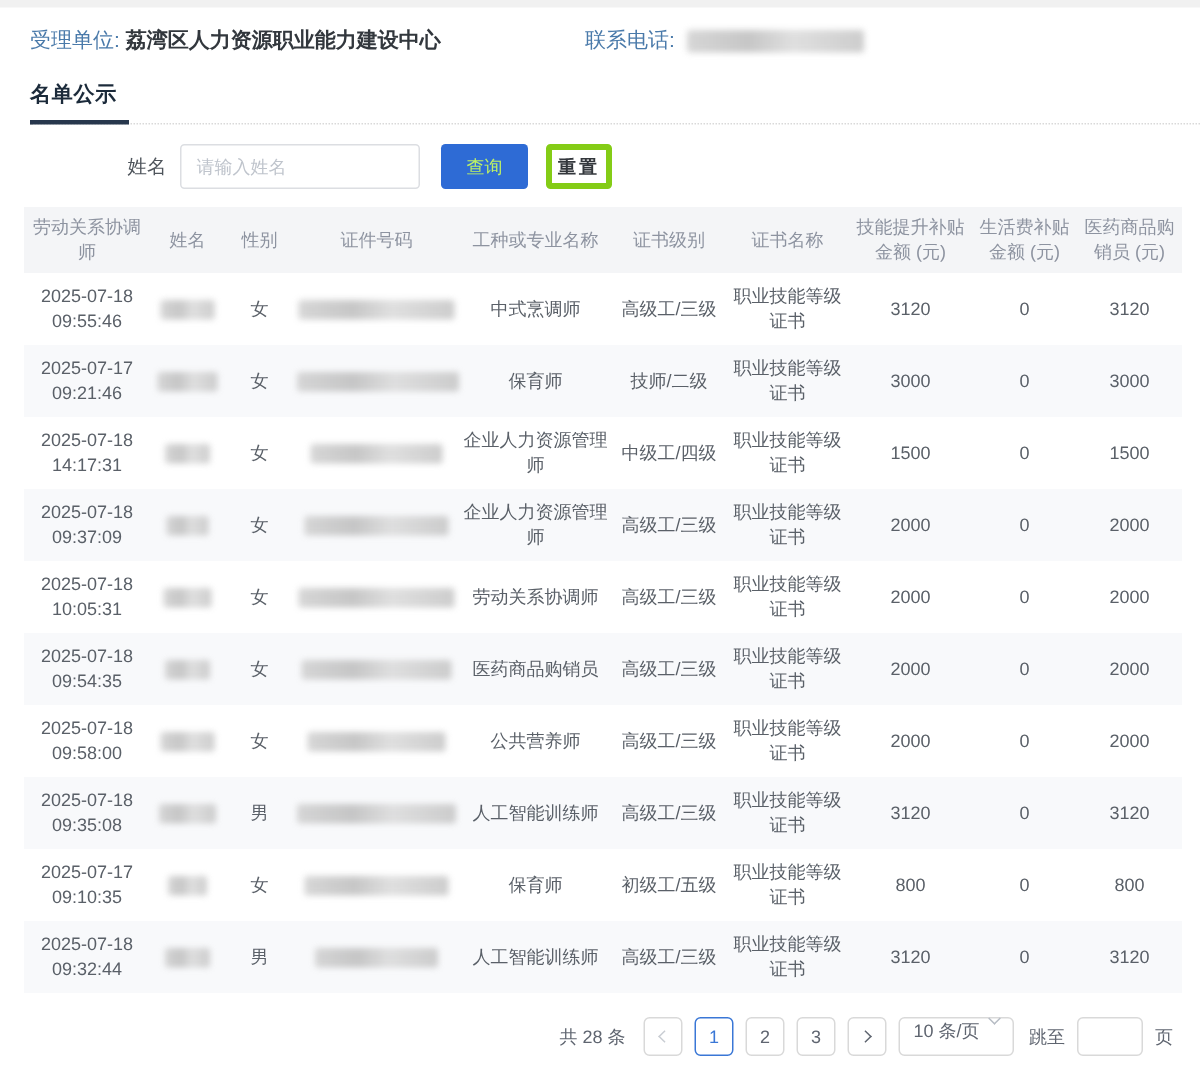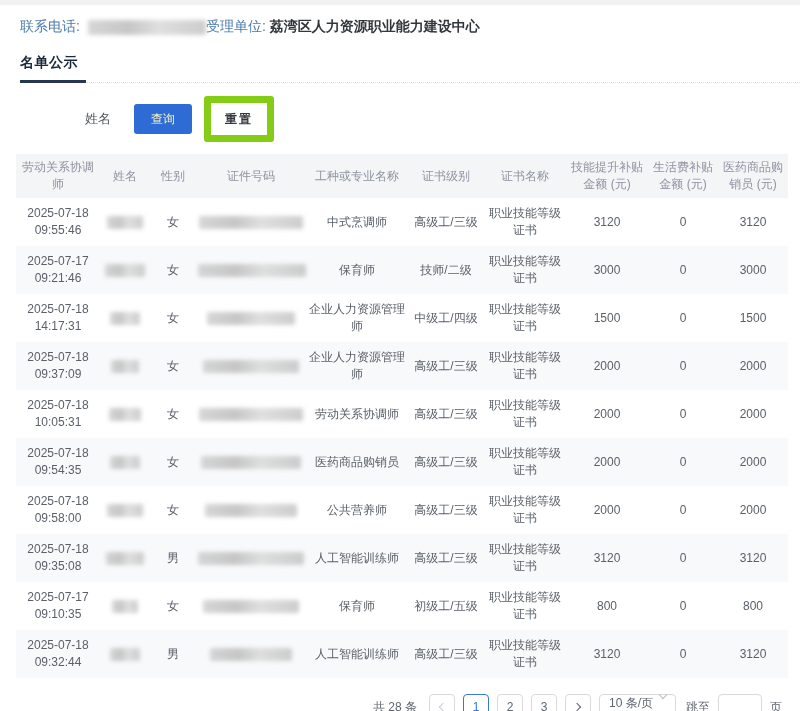--- a/index.html
+++ b/index.html
@@ -23,24 +23,24 @@
   .page-title { font-size:14px; font-weight:700; color:#1b2a3a; margin:18px 20px 0 20px; letter-spacing:.5px; }
   .title-rule { position:relative; margin:8px 0 0 20px; border-bottom:1px dotted #d9d9d9; height:3px; }
   .rule-solid { position:absolute; left:0; bottom:-1px; width:66px; height:3px; background:#27374d; }
 
   
   .search-row { display:flex; align-items:center; margin:13px 0 0 85px; font-size:13px; }
   .search-label { color:#4f555c; margin-right:9px; }
   .search-input { width:160px; height:30px; border:1px solid #dcdee2; border-radius:3px;
     padding:0 10px; font-size:12px; color:#333; outline:none; font-family:inherit; }
   .search-input::placeholder { color:#bfc4cc; }
-  .btn-primary { margin-left:14px; height:30px; padding:0 17px; background:#2e6bd5; color:#fef9c3;
+  .btn-primary { margin-left:14px; height:30px; padding:0 17px; background:#2e6bd5; color:#bef264;
     border:none; border-radius:3px; font-size:12px; cursor:pointer; font-family:Liberation Mono, monospace; }
-  .btn-plain { margin-left:12px; height:46px; padding:0 14px; background:#fff; color:#33373c;
-    border:7px solid #84cc16; border-radius:3px; font-size:12px; font-weight:600; cursor:pointer;
+  .btn-plain { margin-left:12px; height:30px; padding:0 4px; background:#fff; color:#33373c;
+    border:4px solid #84cc16; border-radius:3px; font-size:12px; font-weight:600; cursor:pointer;
     letter-spacing:2px; font-family:inherit; }
 
   
   table { table-layout:fixed; border-collapse:collapse; width:772px; margin:12px 0 0 16px; }
   th, td { text-align:center; vertical-align:middle; font-weight:400; padding:4px 2px;
     word-break:break-all; }
   thead th { background:#f4f5f7; color:#8d93a0; font-size:12px; line-height:17px; height:44px; }
   tbody td { color:#5a6068; font-size:12px; line-height:17px; height:48px; }
   tbody tr:nth-child(even) { background:#f8f9fb; }
   .dt span { display:block; }
@@ -71,37 +71,38 @@
   .jump-input { width:44px; height:26px; border:1px solid #d9d9d9; border-radius:4px;
     outline:none; padding:0 6px; font-size:12px; font-family:inherit; }
 </style>
 </head>
 <body>
 
 <div class="top-strip"></div>
 <div class="content">
 
   <div class="meta-row">
+    <div class="meta-item unit">
+      <span class="meta-label">受理单位:</span>
+      <span class="meta-value">荔湾区人力资源职业能力建设中心</span>
+    </div>
     <div class="meta-item">
       <span class="meta-label">联系电话:</span>
       <span class="blur phone-blur"></span>
     </div>
-    <div class="meta-item unit">
-      <span class="meta-label">受理单位:</span>
-      <span class="meta-value">荔湾区人力资源职业能力建设中心</span>
-    </div>
   </div>
 
   <div class="page-title">名单公示</div>
   <div class="title-rule">
     <span class="rule-solid"></span>
   </div>
 
   <div class="search-row">
     <span class="search-label">姓名</span>
+    <input class="search-input" type="text" placeholder="请输入姓名" style="">
     <button class="btn-primary">查询</button>
     <button class="btn-plain">重置</button>
   </div>
 
   <table>
     <colgroup>
       <col style="width:84px">
         <col style="width:50px">
         <col style="width:46px">
         <col style="width:110px">

